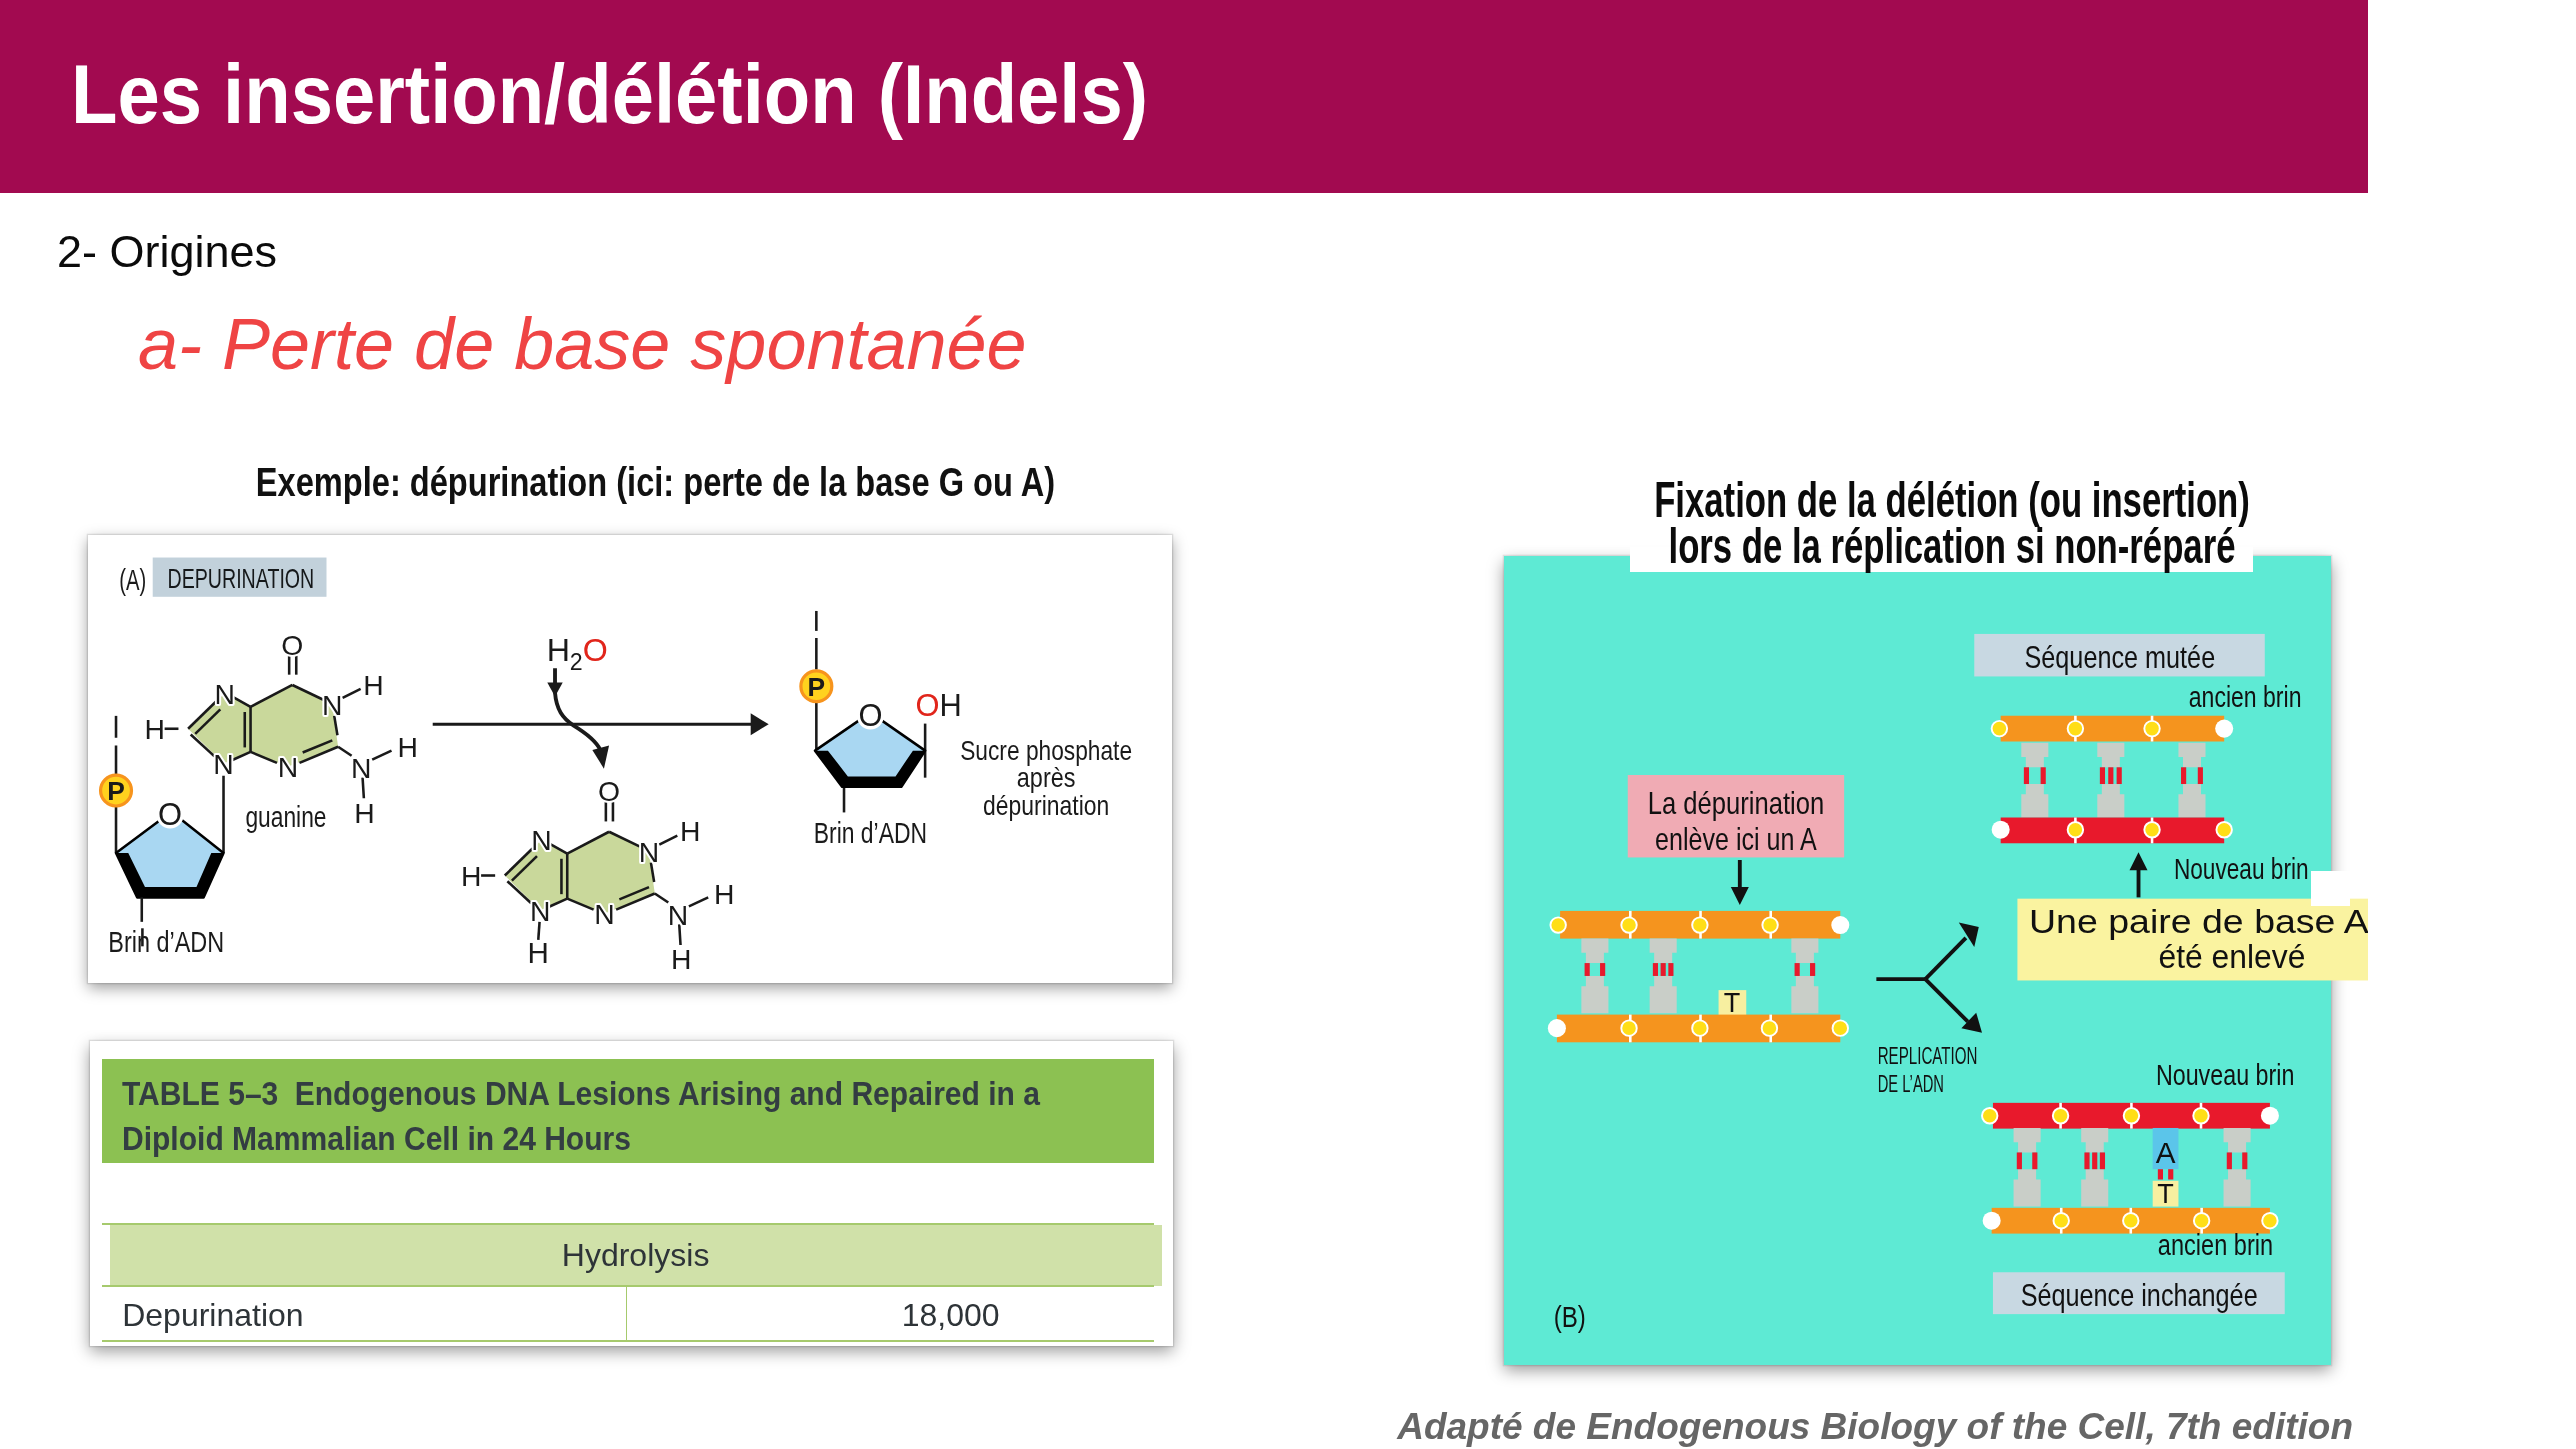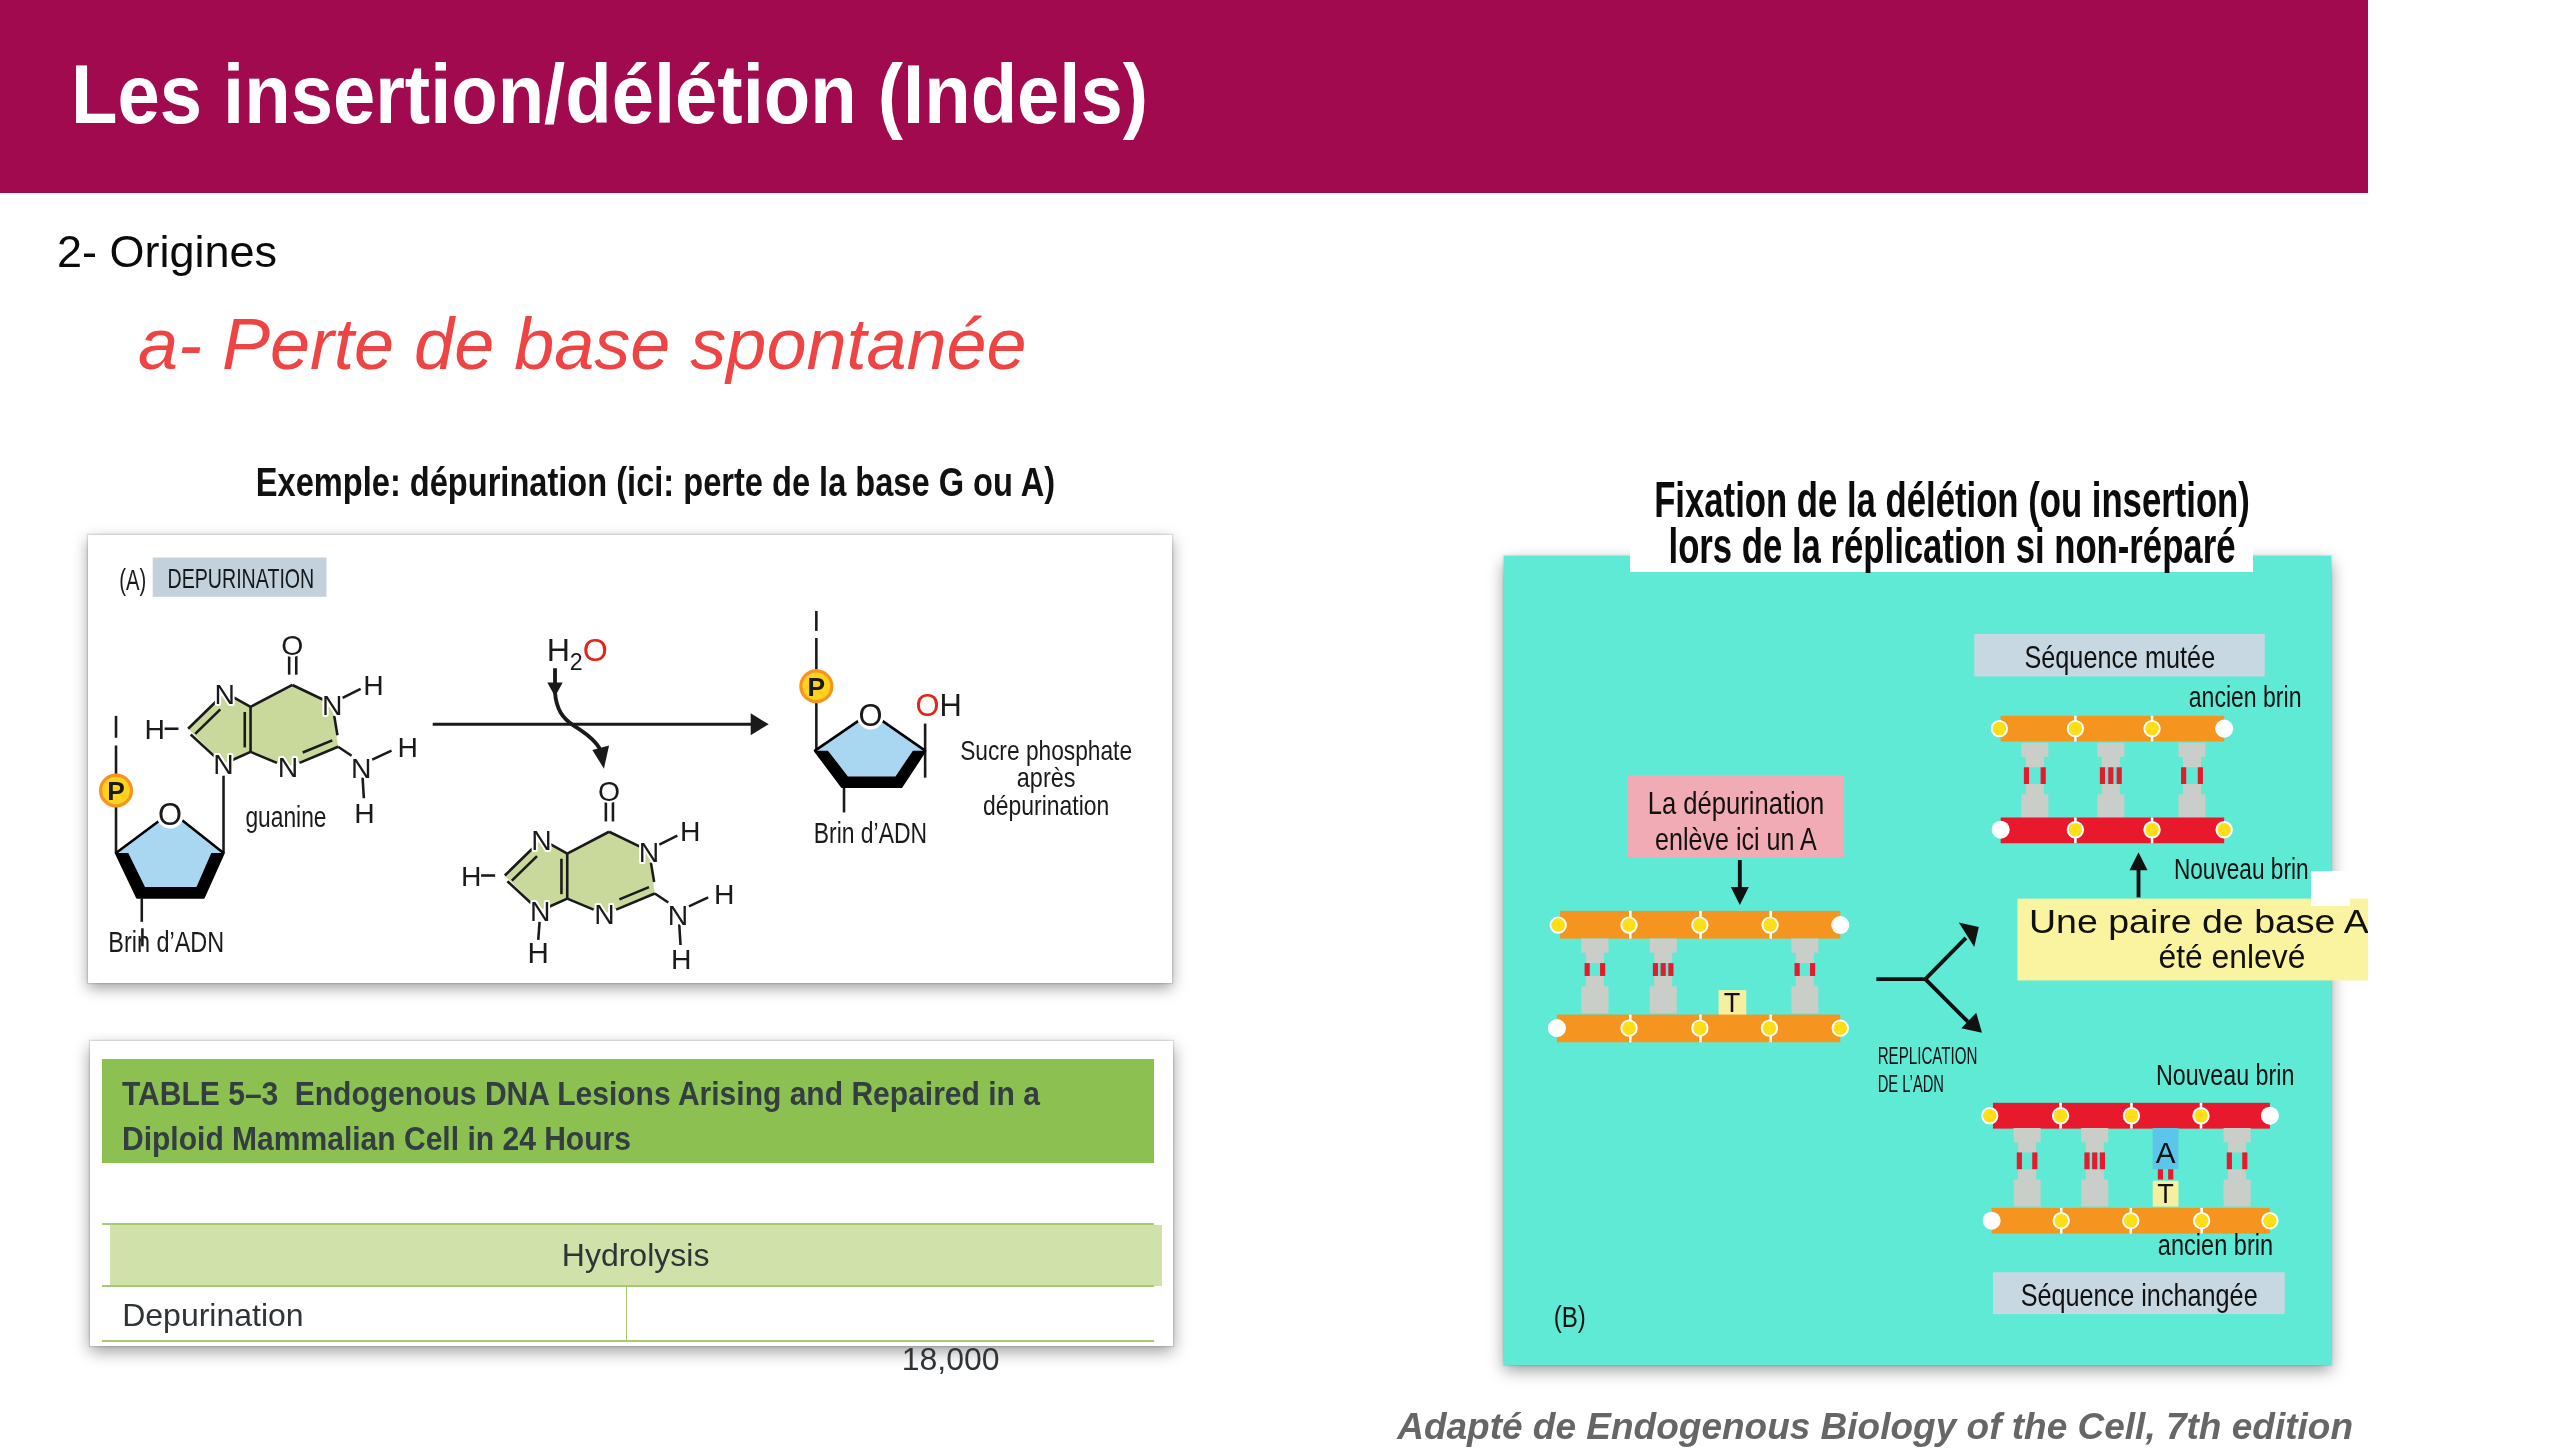--- a/index.html
+++ b/index.html
@@ -129,21 +129,21 @@
 <div style="position:absolute;left:0;top:0;width:1052px;height:104px;background:#8CC152;">
 <div style="position:absolute;left:20.6px;top:12.2px;font-size:33px;font-weight:bold;color:#333d42;line-height:45px;transform:scaleX(0.91);transform-origin:0 0;white-space:nowrap;"><span>TABLE 5–3</span><span style="margin-left:18px;">Endogenous DNA Lesions Arising and Repaired in a</span><br>Diploid Mammalian Cell in 24 Hours</div>
 </div>
 <div style="position:absolute;left:0;top:164px;width:1052px;height:1.9px;background:#A6CA6D;"></div>
 <div style="position:absolute;left:0;top:166px;width:1052px;height:61px;background:#D0E1A9;margin-left:8px;">
 <div style="position:absolute;left:0;top:11.6px;width:1052px;text-align:center;font-size:32px;color:#2e3438;">Hydrolysis</div>
 </div>
 <div style="position:absolute;left:0;top:226px;width:1052px;height:1.9px;background:#A6CA6D;"></div>
 <div style="position:absolute;left:0;top:228px;width:1052px;height:53px;background:#fff;">
 <div style="position:absolute;left:20.6px;top:9.7px;font-size:32px;color:#2e3438;">Depurination</div>
-<div style="position:absolute;left:708px;top:9.7px;width:190px;text-align:right;font-size:32px;color:#2e3438;margin-top:44px;">18,000</div>
+<div style="position:absolute;left:708px;top:9.7px;width:190px;text-align:right;font-size:32px;color:#2e3438;">18,000</div>
 <div style="position:absolute;left:524px;top:0;width:1.9px;height:53px;background:#A6CA6D;"></div>
 </div>
 <div style="position:absolute;left:0;top:281px;width:1052px;height:1.9px;background:#A6CA6D;"></div>
 </div>
 </div>
 
 <div class="rbox">
 <svg width="956" height="809" viewBox="2336 888 1484 1256" style="position:absolute;left:0;top:0;overflow:visible;">
 <defs>
 <g id="bpU">

